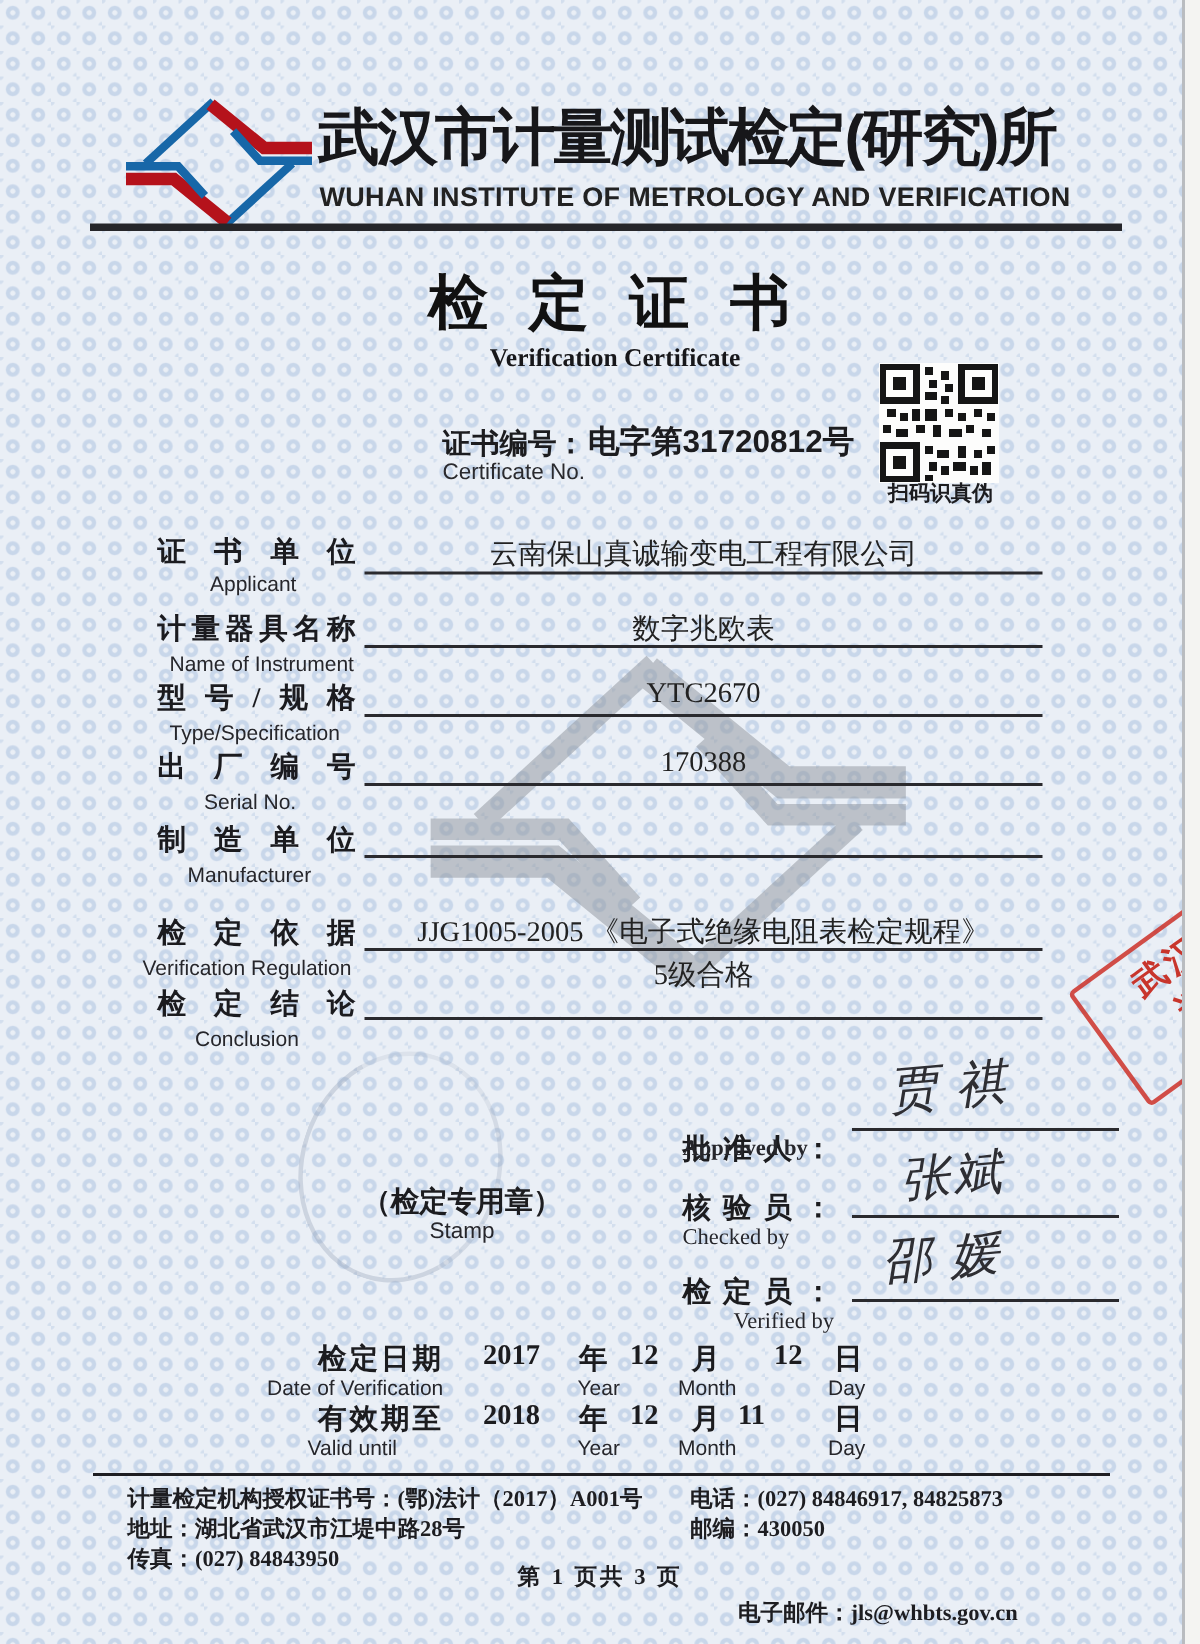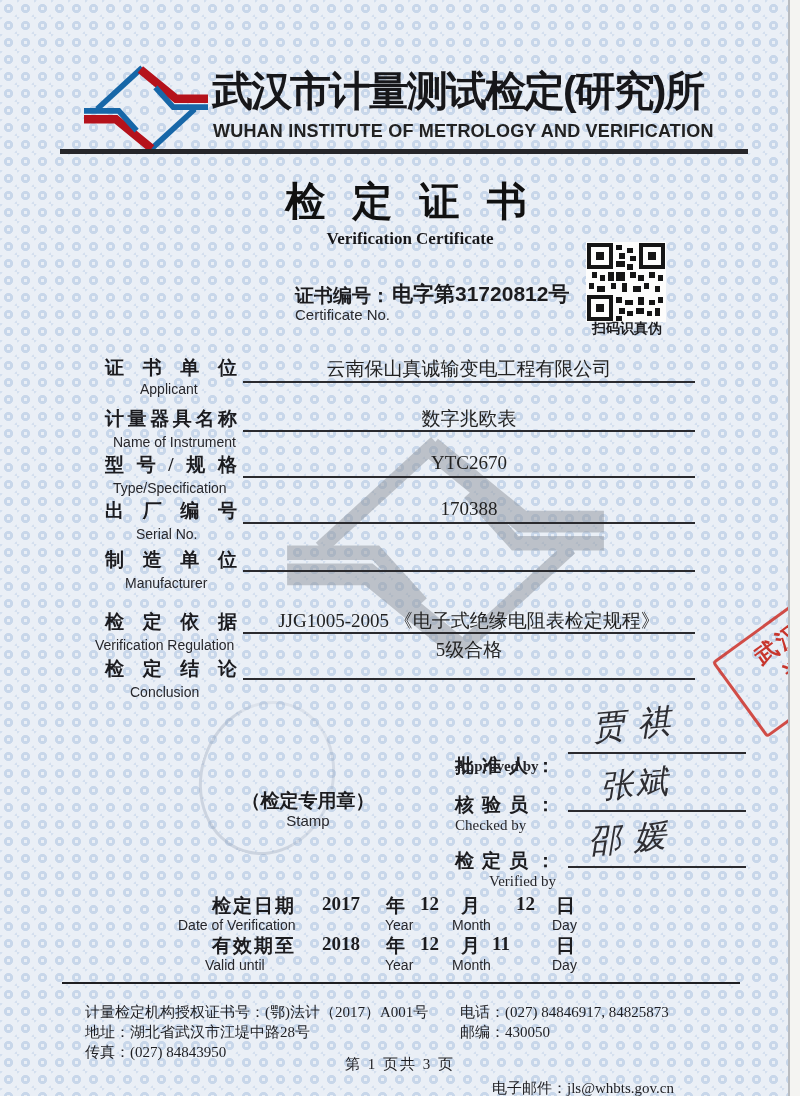--- a/index.html
+++ b/index.html
@@ -26,21 +26,21 @@
   .certno-en{font-size:15px;color:#2a2a2e;}
   .flabel{font-size:19px;font-weight:600;width:132px;text-align:justify;text-align-last:justify;color:#1b1b1f;}
   .flabel-en{font-size:14px;color:#26262b;}
   .fline{height:2px;background:#2a2a2e;}
   .fvalue{font-size:19px;text-align:center;color:#222;white-space:nowrap;}
   .slabel{font-size:19px;font-weight:600;width:100px;text-align:justify;text-align-last:justify;}
   .sig{font-size:33px;font-style:italic;letter-spacing:12px;color:#2e2e33;transform:rotate(-5deg);white-space:nowrap;}
   .dlabel{font-size:19px;font-weight:600;letter-spacing:2px;}
   .dval{font-size:19px;font-weight:600;}
   .den{font-size:14px;color:#26262b;}
-  .foot{font-size:15px;font-weight:400;color:#1d1d21;white-space:nowrap;margin-top:13px;}
+  .foot{font-size:15px;font-weight:700;color:#1d1d21;white-space:nowrap;}
   .stamp-note{font-size:19px;font-weight:600;text-align:center;width:160px;}
   .stamp-en{font-size:15px;text-align:center;width:160px;color:#26262b;}
   .side-stamp{
     border:3px solid rgba(205,48,40,.85);border-radius:4px;color:#c8352c;
     transform:rotate(-36deg);text-align:center;background:rgba(255,255,255,0);
   }
   .side-stamp .l1{font-size:23px;font-weight:bold;letter-spacing:3px;margin-top:6px;}
   .side-stamp .l2{font-size:23px;font-weight:bold;letter-spacing:14px;}
   .stamp-impression{
     width:128px;height:150px;border:3px solid rgba(135,148,172,.30);

